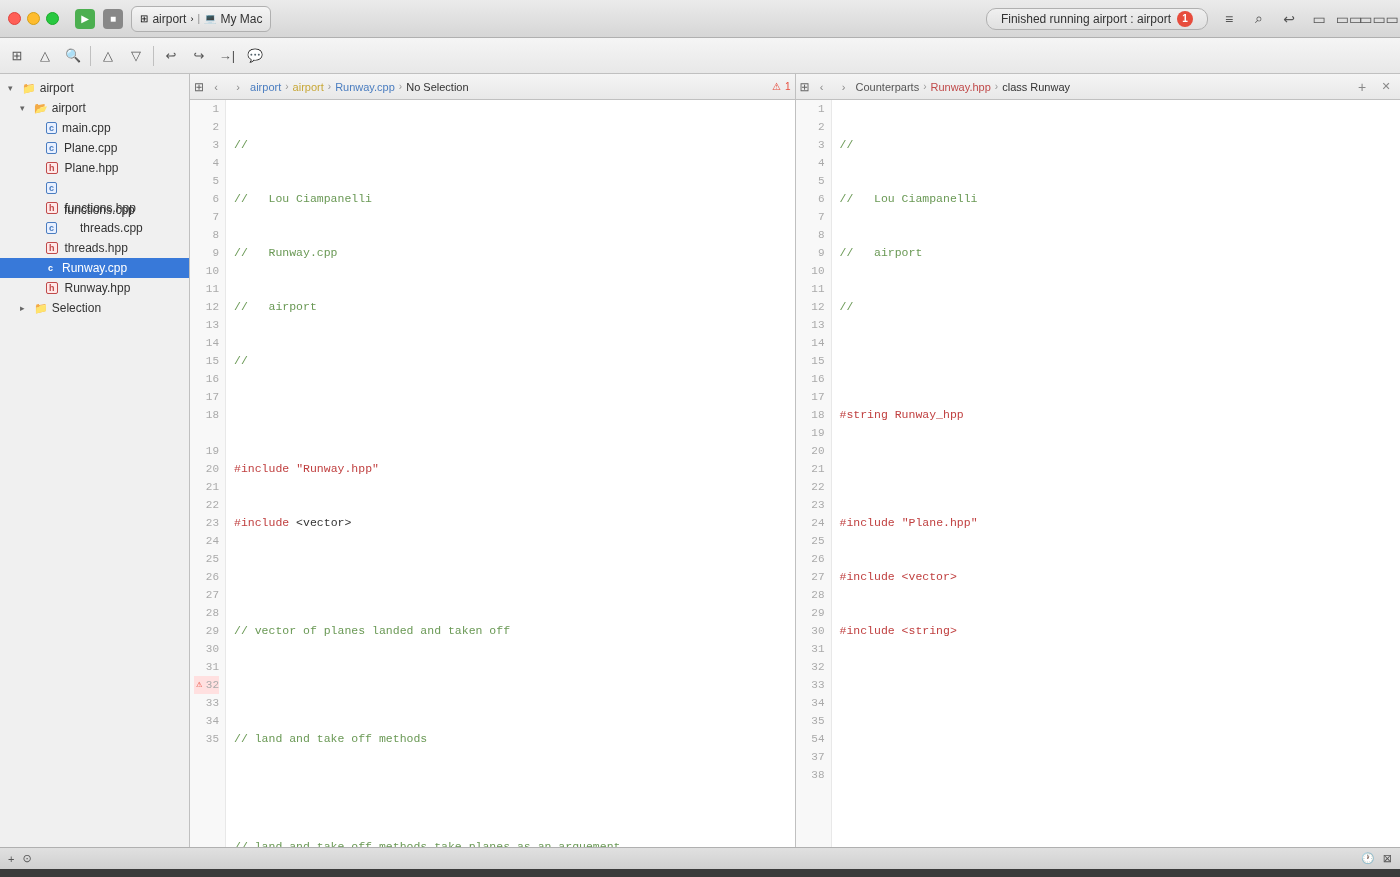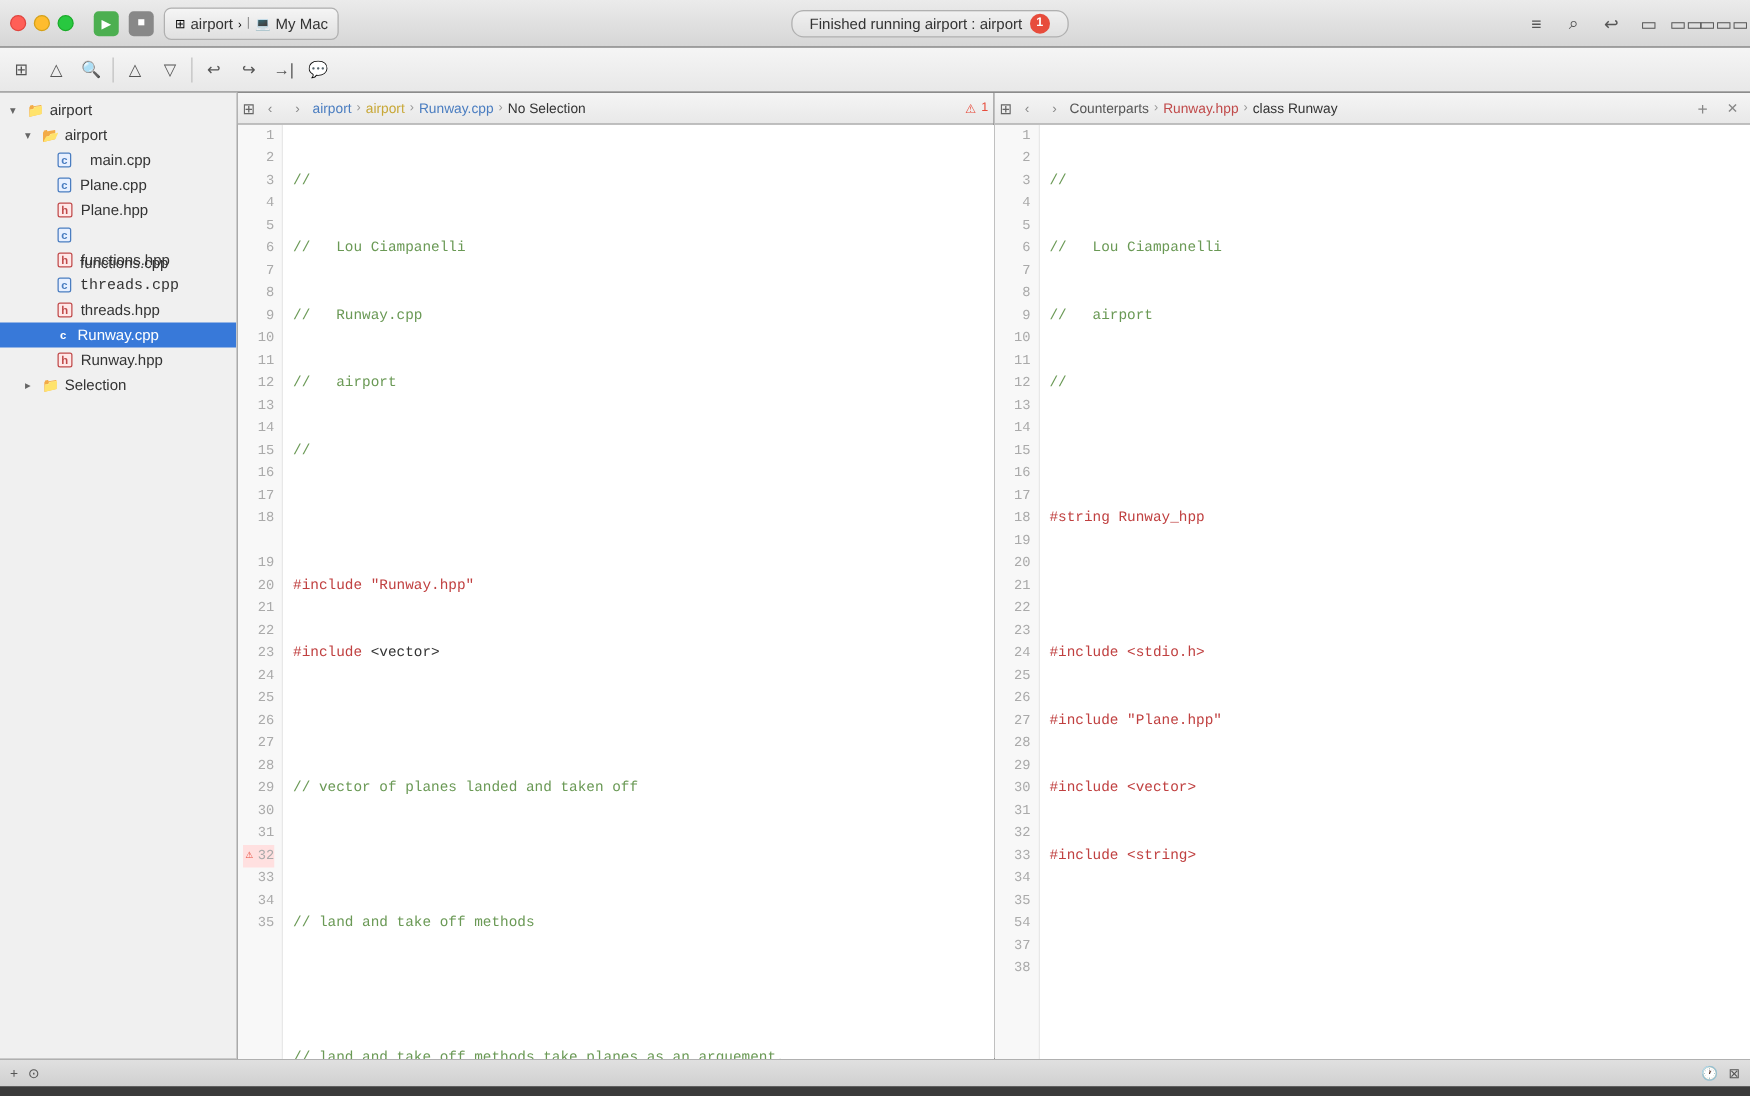--- a/index.html
+++ b/index.html
@@ -25,21 +25,21 @@
     .title-run-btn { width: 20px; height: 20px; background: #4CAF50; border-radius: 4px; display: flex; align-items: center; justify-content: center; cursor: pointer; margin-left: 8px; }
     .title-stop-btn { width: 20px; height: 20px; background: #888; border-radius: 4px; display: flex; align-items: center; justify-content: center; cursor: pointer; }
     .scheme-selector {
       display: flex; align-items: center; gap: 4px;
       background: linear-gradient(to bottom, #f5f5f5, #e0e0e0);
       border: 1px solid #b0b0b0; border-radius: 6px;
       padding: 2px 8px; height: 26px; cursor: pointer;
     }
     .scheme-text { font-size: 12px; color: #333; }
     .status-bar-center {
-      flex: 1; display: flex; align-items: center; justify-content: center;
+      flex: 1; display: flex; align-items: center; justify-content: flex-end;
     }
     .status-pill {
       background: linear-gradient(to bottom, #f0f0f0, #e0e0e0);
       border: 1px solid #b0b0b0; border-radius: 10px;
       padding: 2px 14px; font-size: 12px; color: #333;
       display: flex; align-items: center; gap: 6px;
     }
     .error-badge {
       background: #e74c3c; color: white; border-radius: 50%;
       width: 16px; height: 16px; font-size: 10px; font-weight: bold;
@@ -212,21 +212,21 @@
 
     <div class="sidebar-item sidebar-indent1">
       <span class="folder-arrow">▾</span>
       <span style="font-size:11px;color:#c8a838;">📂</span>
       <span class="si-label">airport</span>
     </div>
 
     <div class="sidebar-item sidebar-indent2">
       <span style="display:inline-block;width:10px;"></span>
       <span style="font-size:9px;color:#4a7dc0;font-weight:bold;background:#e8f0ff;border:1px solid #4a7dc0;border-radius:2px;padding:0 2px;">c</span>
-      <span class="si-label" style="margin-left:11px;">main.cpp</span>
+      <span class="si-label" style="margin-left:1px;">main.cpp</span>
     </div>
 
     <div class="sidebar-item sidebar-indent2">
       <span style="display:inline-block;width:10px;"></span>
       <span style="font-size:9px;color:#4a7dc0;font-weight:bold;background:#e8f0ff;border:1px solid #4a7dc0;border-radius:2px;padding:0 2px;">c</span>
       <span class="si-label" style="margin-left:3px;">Plane.cpp</span>
     </div>
 
     <div class="sidebar-item sidebar-indent2">
       <span style="display:inline-block;width:10px;"></span>
@@ -242,21 +242,21 @@
 
     <div class="sidebar-item sidebar-indent2">
       <span style="display:inline-block;width:10px;"></span>
       <span style="font-size:9px;color:#c04a4a;font-weight:bold;background:#ffe8e8;border:1px solid #c04a4a;border-radius:2px;padding:0 2px;">h</span>
       <span class="si-label" style="margin-left:3px;">functions.hpp</span>
     </div>
 
     <div class="sidebar-item sidebar-indent2">
       <span style="display:inline-block;width:10px;"></span>
       <span style="font-size:9px;color:#4a7dc0;font-weight:bold;background:#e8f0ff;border:1px solid #4a7dc0;border-radius:2px;padding:0 2px;">c</span>
-      <span class="si-label" style="margin-left:3px;font-family:Liberation Mono, monospace;">threads.cpp</span>
+      <span class="si-label" style="margin-left:19px;">threads.cpp</span>
     </div>
 
     <div class="sidebar-item sidebar-indent2">
       <span style="display:inline-block;width:10px;"></span>
       <span style="font-size:9px;color:#c04a4a;font-weight:bold;background:#ffe8e8;border:1px solid #c04a4a;border-radius:2px;padding:0 2px;">h</span>
       <span class="si-label" style="margin-left:3px;">threads.hpp</span>
     </div>
 
     <div class="sidebar-item sidebar-indent2 selected">
       <span style="display:inline-block;width:10px;"></span>
@@ -444,21 +444,20 @@
               <div class="line-number">38</div>
             </div>
             <div class="code-lines">
               <div class="code-line"><span class="c-comment">//</span></div>
               <div class="code-line"><span class="c-comment">//   Lou Ciampanelli</span></div>
               <div class="code-line"><span class="c-comment">//   airport</span></div>
               <div class="code-line"><span class="c-comment">//</span></div>
               <div class="code-line">&nbsp;</div>
               <div class="code-line"><span class="c-preproc">#string Runway_hpp</span></div>
               <div class="code-line">&nbsp;</div>
-              <div class="code-line"><span class="c-preproc">#include &lt;stdio.h&gt;</span></div>
               <div class="code-line"><span class="c-preproc">#include </span><span class="c-string">"Plane.hpp"</span></div>
               <div class="code-line"><span class="c-preproc">#include &lt;vector&gt;</span></div>
               <div class="code-line"><span class="c-preproc">#include &lt;string&gt;</span></div>
               
               
               
               
               
               
               

